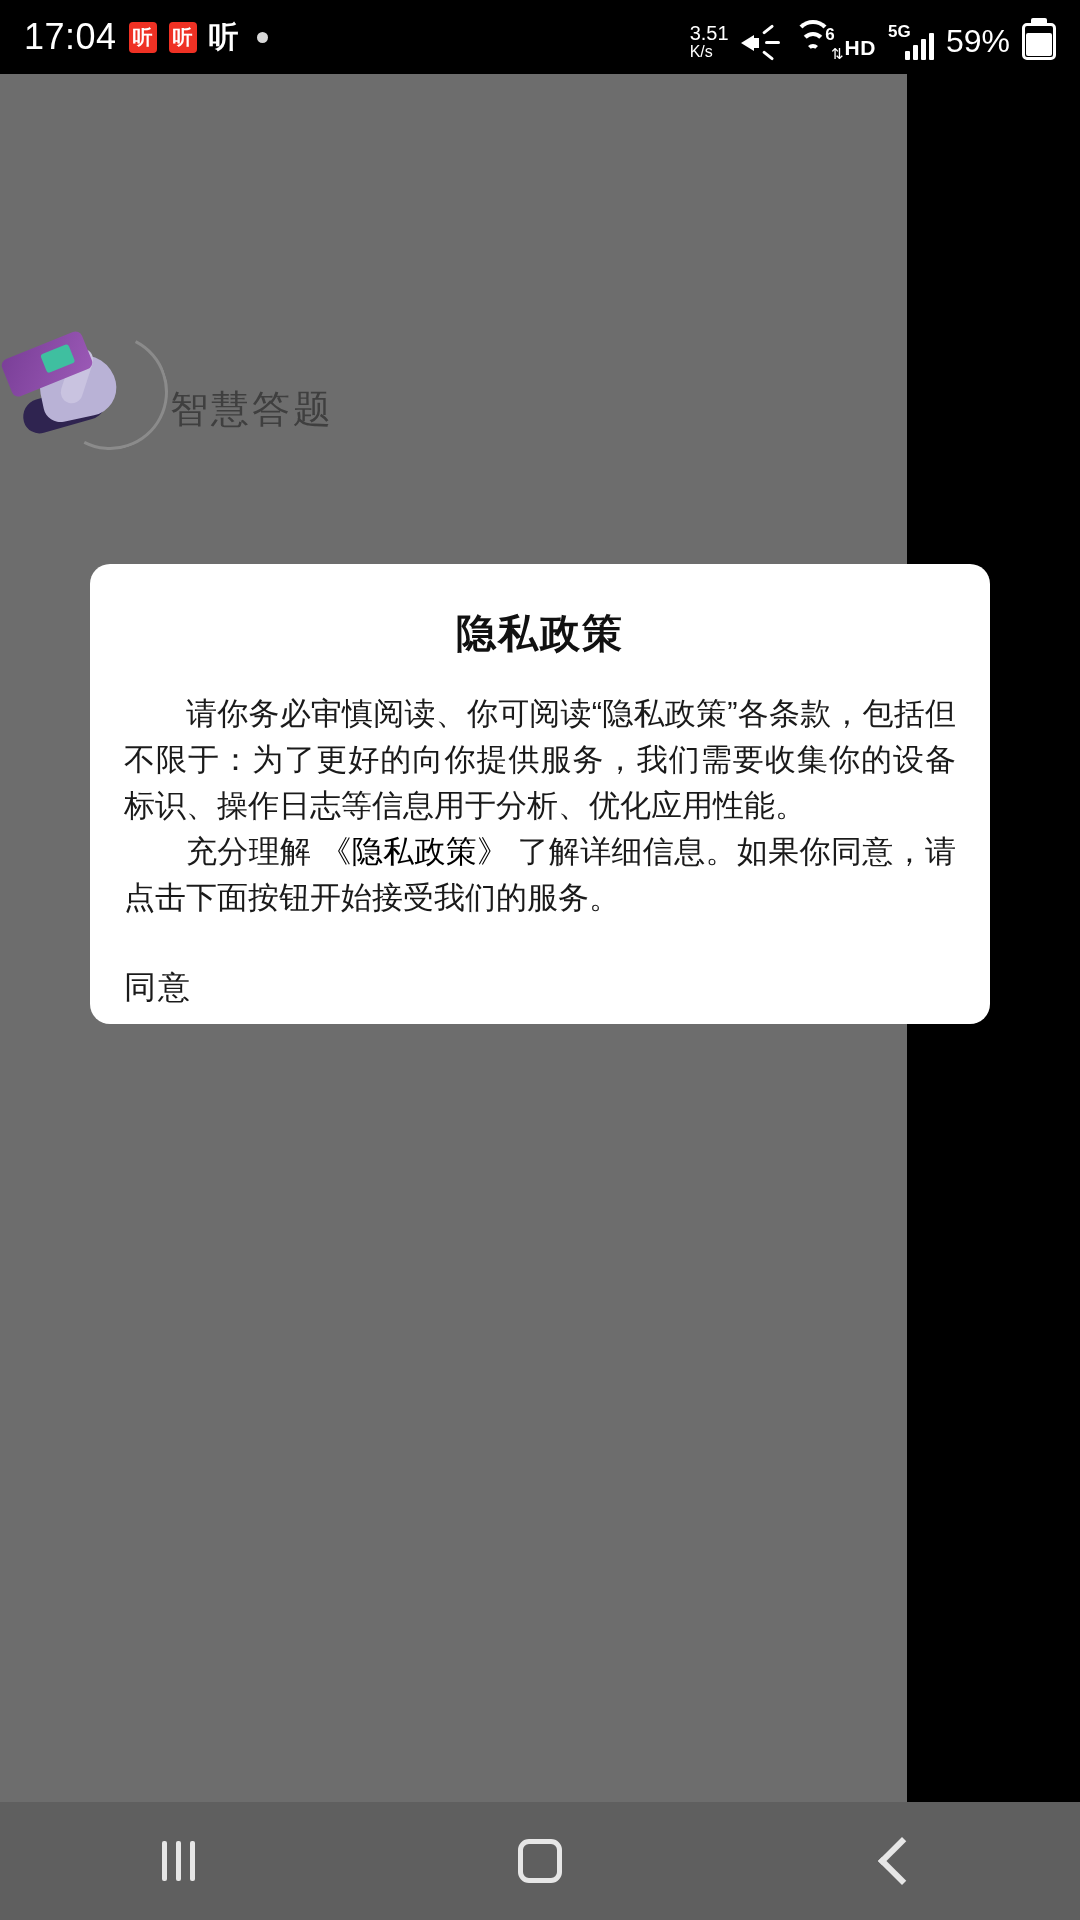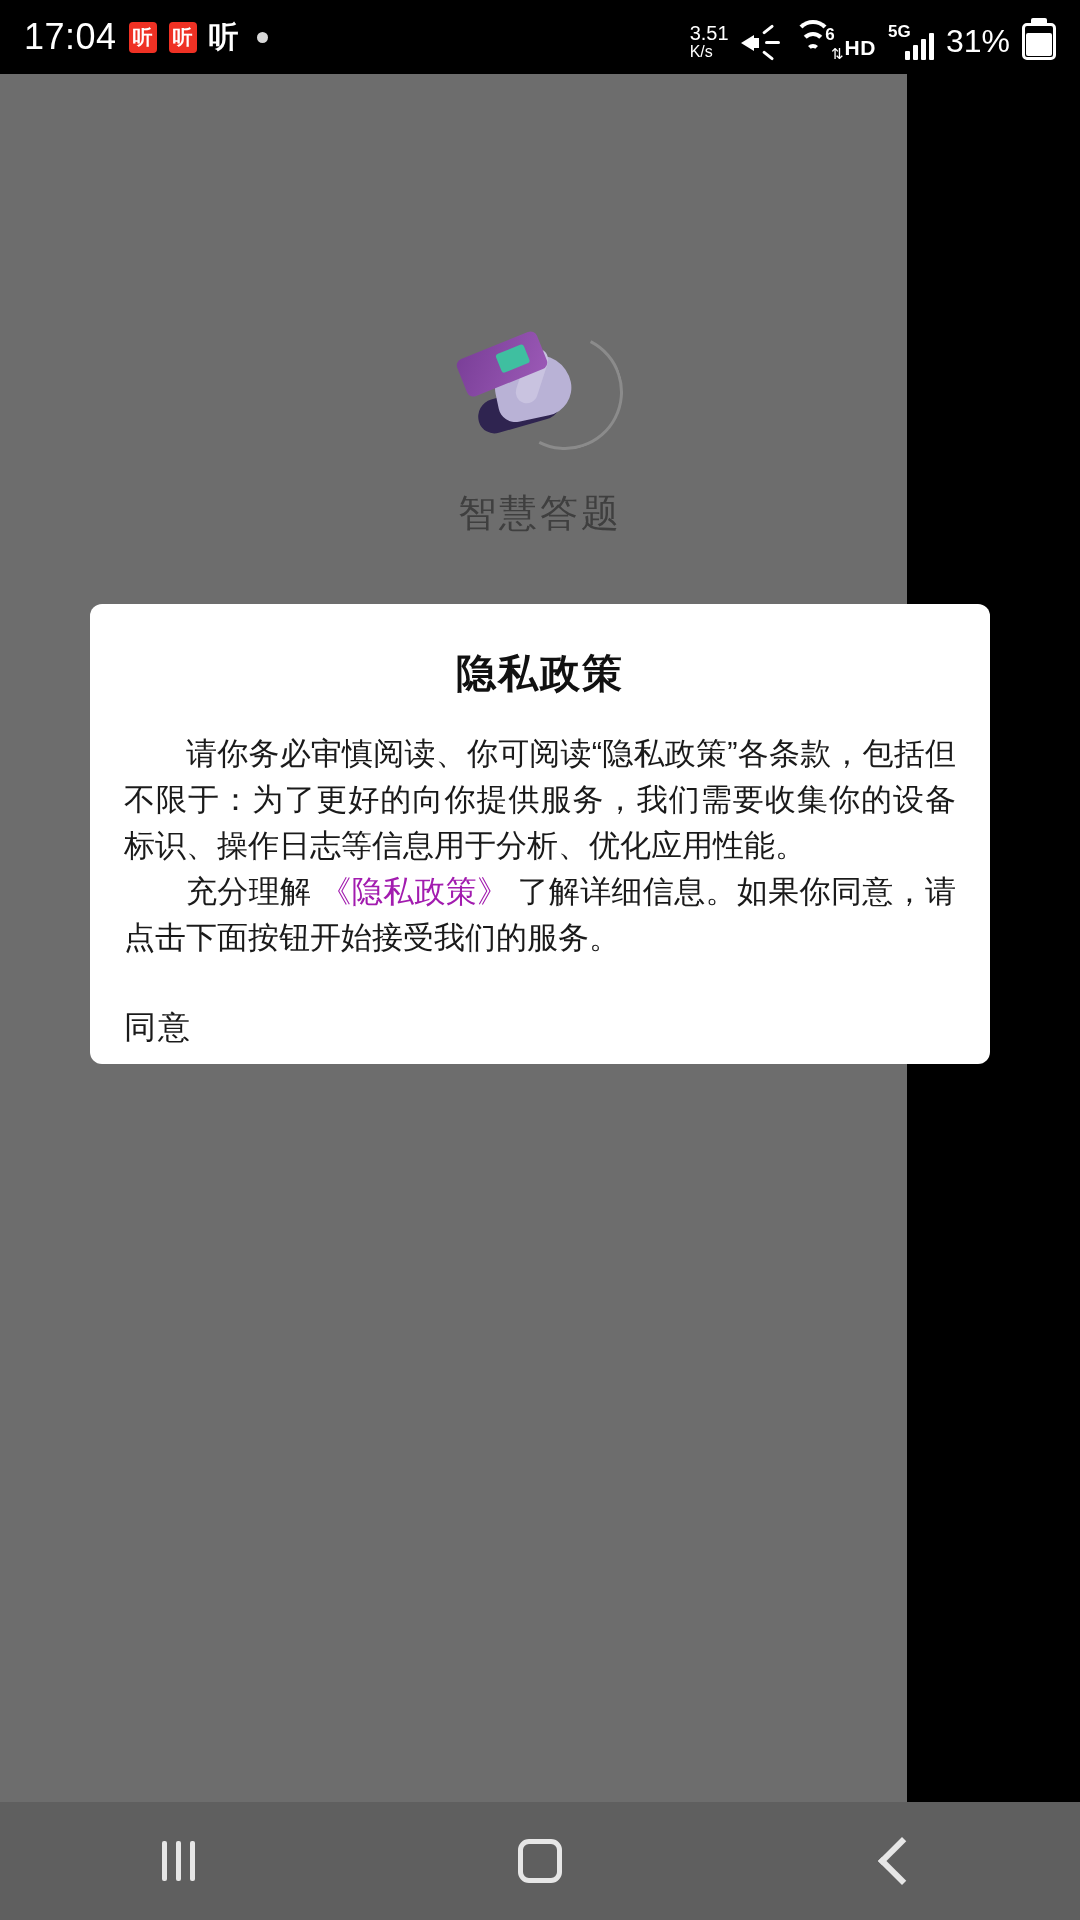--- a/index.html
+++ b/index.html
@@ -118,21 +118,21 @@
     background:#fff; border-radius:2px 2px 0 0;
   }
   .batt .fill {
     position:absolute; left:4px; bottom:4px; width:26px; height:23px;
     background:#fff; border-radius:2px;
   }
 
   
   #app-logo {
     position:absolute; left:0; top:330px; width:1080px;
-    display:flex; flex-direction:column; align-items:center;
+    display:flex; flex-direction:row; align-items:center;
   }
   #logo-art { position:relative; width:170px; height:140px; }
   #logo-art .ring {
     position:absolute; right:2px; top:4px;
     width:116px; height:116px; border-radius:50%;
     border:3px solid #8b8b8b;
     border-left-color:transparent; border-top-color:transparent;
     transform:rotate(-18deg);
   }
   #logo-art .card {
@@ -162,35 +162,35 @@
     background:#2f2450; border-radius:20px 8px 22px 18px;
     transform:rotate(-16deg);
   }
   #app-name {
     margin-top:18px;
     font-size:38px; color:#3f3f3f; letter-spacing:3px;
   }
 
   
   #dialog {
-    position:absolute; left:90px; top:604px;
+    position:absolute; left:90px; top:564px;
     width:900px; height:460px;
-    background:#fff; border-radius:12px;
+    background:#fff; border-radius:20px;
   }
   #dialog-title {
     text-align:center; font-size:40px; font-weight:700;
     color:#111; padding-top:42px; letter-spacing:2px;
   }
   #dialog-body {
     padding:30px 34px 0 34px;
     font-size:31px; line-height:1.48; color:#1a1a1a;
     text-align:justify;
   }
   #dialog-body p { text-indent:2em; }
-  #dialog-body .link { color:#a21caf; }
+  #dialog-body .link { color:#000000; }
   .dlg-actions { margin-top:32px; }
   .dlg-btn {
     display:block; width:100%; text-align:left;
     font-size:32px; color:#1a1a1a;
     padding:14px 0; background:transparent;
     border:0; font-family:"Liberation Sans", sans-serif;
     letter-spacing:2px; cursor:pointer;
   }
   .dlg-btn + .dlg-btn { margin-top:52px; }
 
@@ -253,21 +253,21 @@
       <span class="sig">
         <span class="g5">5G</span>
         <span class="bars">
             <i></i>
             <i></i>
             <i></i>
             <i></i>
           </span>
       </span>
 
-      <span class="battpct">31%</span>
+      <span class="battpct">59%</span>
       <span class="batt">
         <span class="cap"></span>
           <span class="body"></span>
           <span class="fill"></span>
       </span>
     </div>
   </div>
 
   <div id="app-logo">
     <div id="logo-art">

